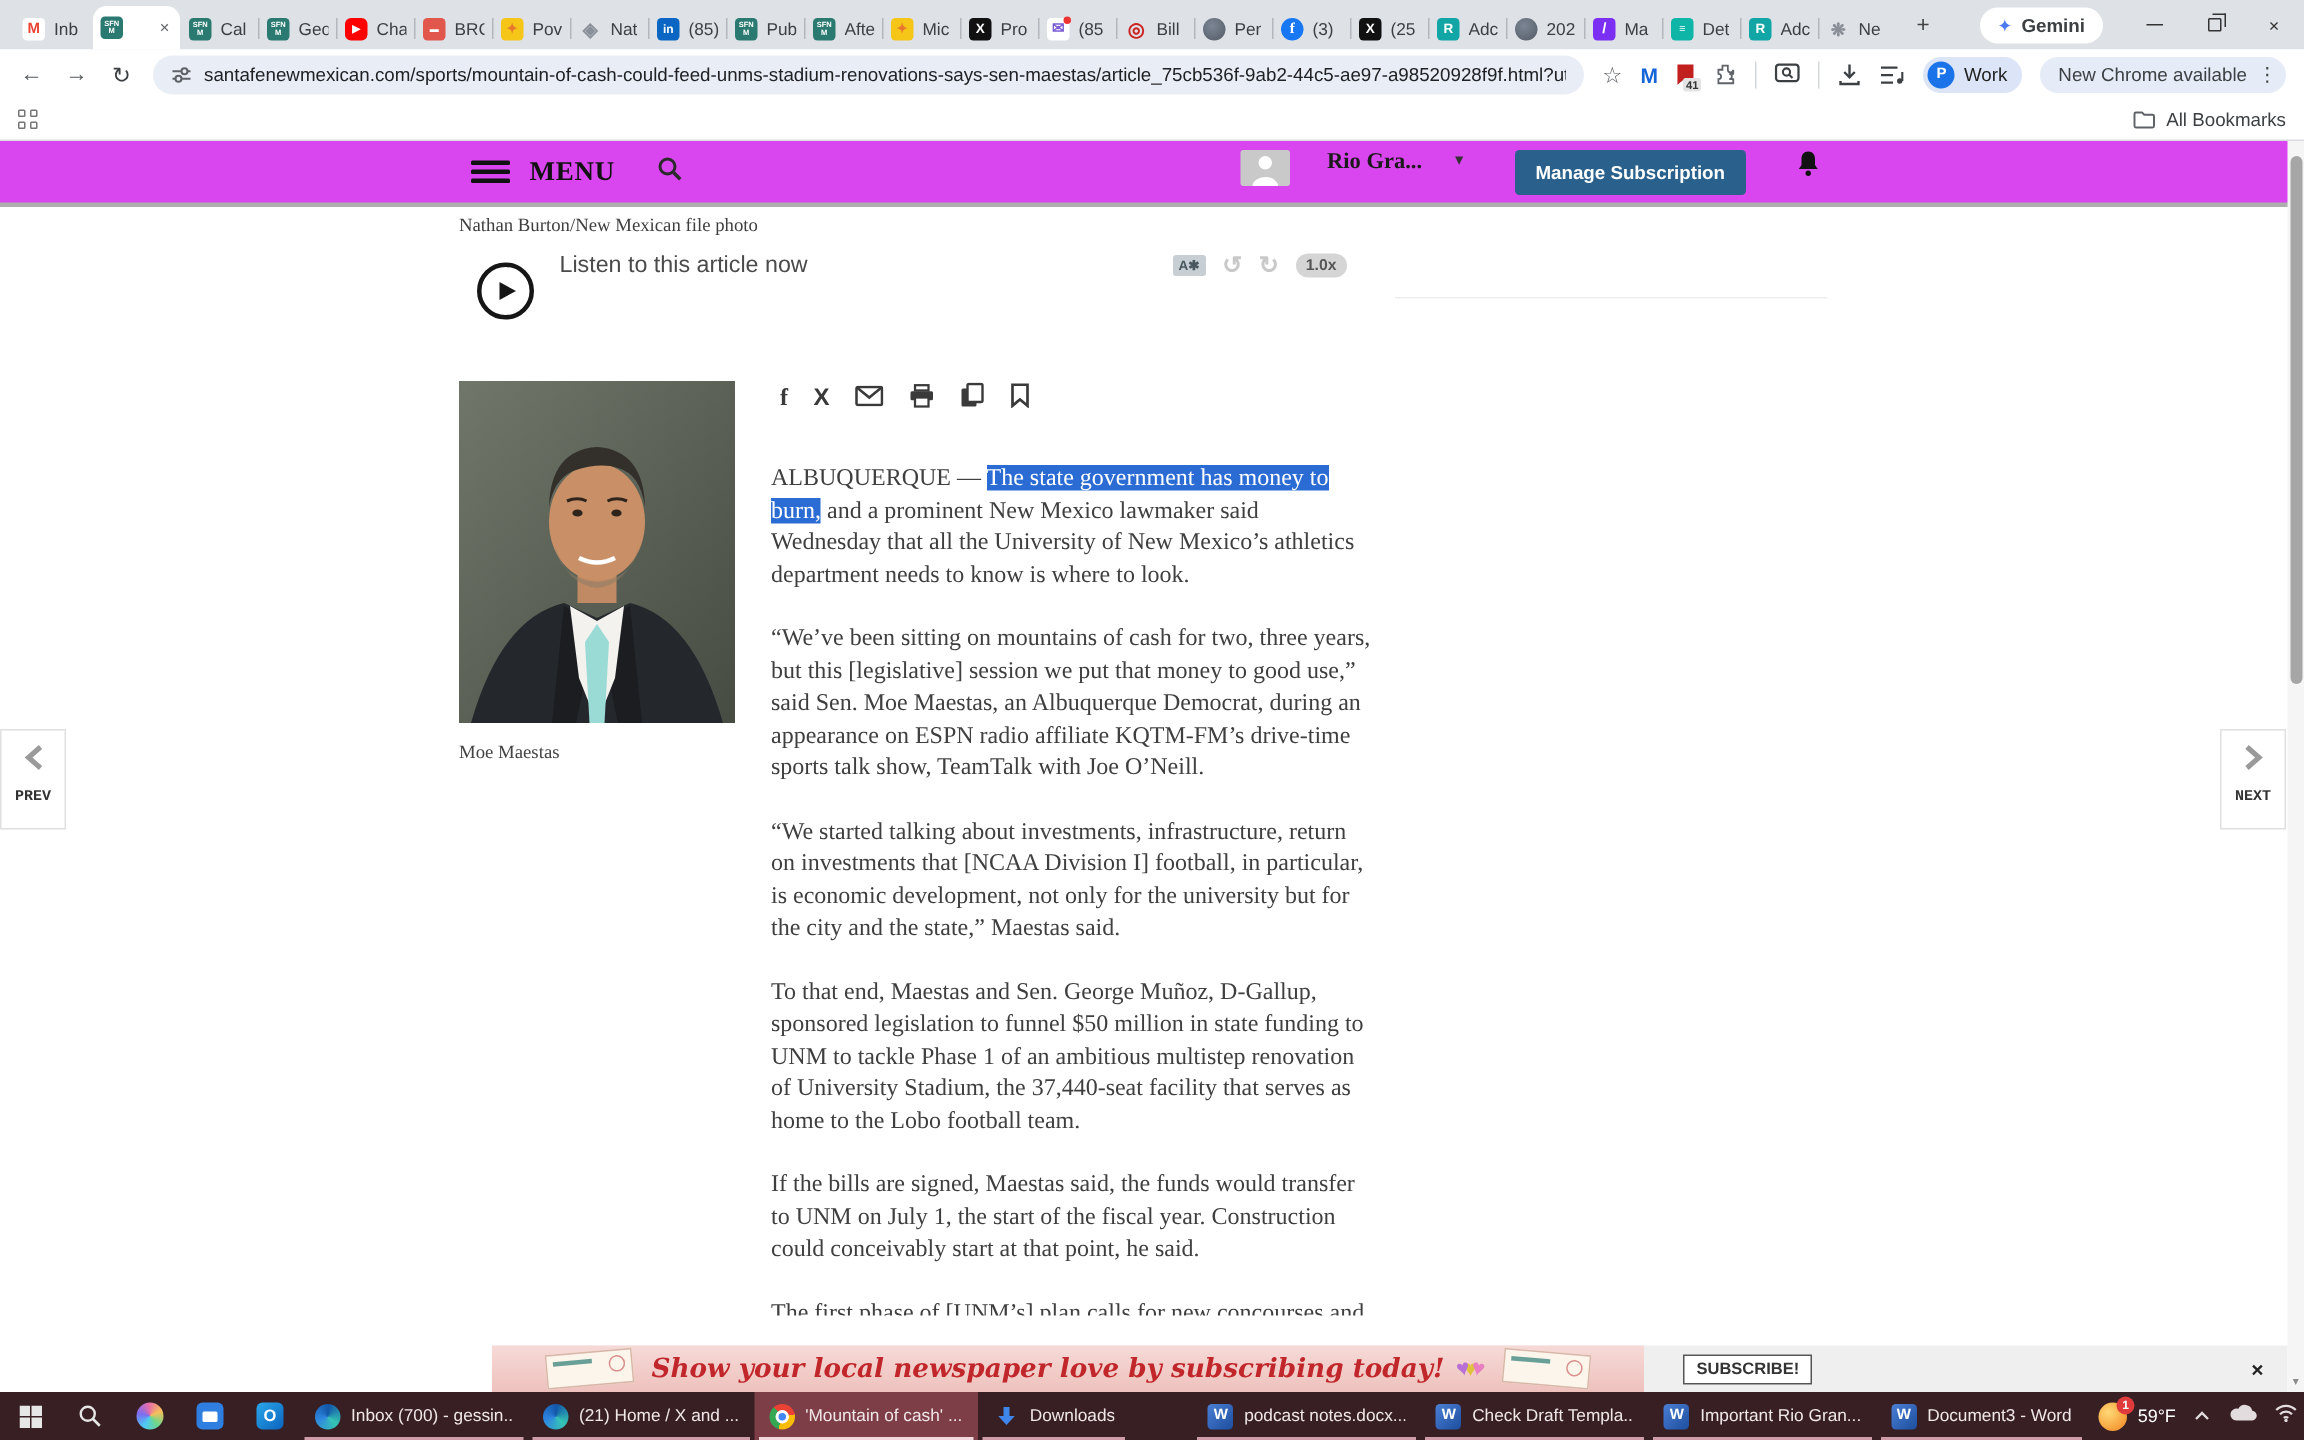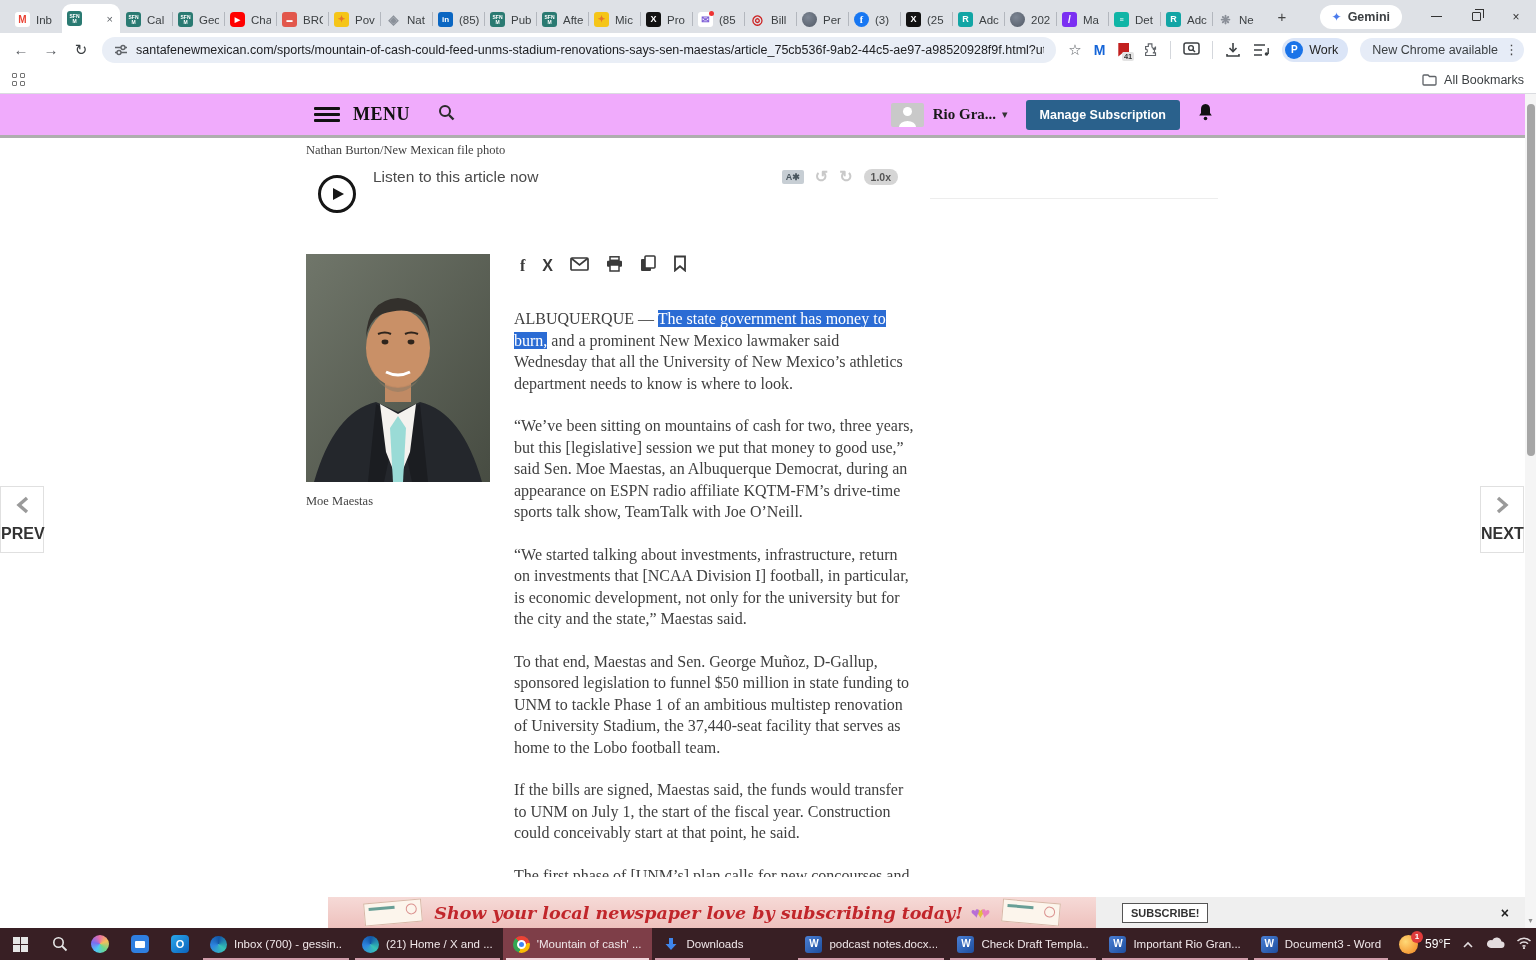--- a/index.html
+++ b/index.html
@@ -63,26 +63,26 @@
 
   
   .bmbar { position:absolute; top:66px; left:0; right:0; height:28px; background:#fff; border-bottom:1px solid #dadce0; display:flex; align-items:center; padding:0 12px; }
   .appsgrid { width:13px; height:13px; display:grid; grid-template-columns:5px 5px; grid-template-rows:5px 5px; gap:3px; }
   .appsgrid i { border:1.4px solid #757575; border-radius:1px; }
   .allbm { margin-left:auto; display:flex; align-items:center; gap:7px; }
   .allbm-label { font-size:12.5px; color:#3c4043; }
 
   
   .pagearea { position:absolute; top:94px; left:0; height:834px; width:1536px; background:#fff; overflow:hidden; }
-  .siteheader { position:absolute; top:0; left:0; right:0; height:44px; border-bottom:3px solid #aeaeae; display:flex; align-items:center; padding:0 322px 0 314px; background:#f0abfc; }
+  .siteheader { position:absolute; top:0; left:0; right:0; height:44px; border-bottom:3px solid #aeaeae; display:flex; align-items:center; padding:0 322px 0 314px; background:#d946ef; }
   .burger { width:26px; display:flex; flex-direction:column; gap:3px; }
   .burger i { height:3px; background:#111; border-radius:1px; }
   .menu-label { font-family:"Liberation Serif",serif; font-weight:700; font-size:18px; letter-spacing:.5px; color:#111; margin-left:13px; }
   .hdr-search { margin-left:28px; }
-  .hdr-right { margin-left:auto; display:flex; align-items:center; }
+  .hdr-right { margin-left:auto; display:flex; align-items:flex-start;gap:16px; }
   .hdr-avatar { width:33px; height:24px; background:#c9c9c9; border-radius:2px; position:relative; overflow:hidden; }
   .hdr-avatar::before { content:""; position:absolute; top:4px; left:12px; width:9px; height:9px; background:#fff; border-radius:50%; }
   .hdr-avatar::after { content:""; position:absolute; bottom:-6px; left:8px; width:17px; height:12px; background:#fff; border-radius:50% 50% 0 0; }
   .account-label { font-family:"Liberation Serif",serif; font-weight:700; font-size:15px; color:#1a1a1a; margin-left:9px; }
   .caret { font-size:11px; color:#333; margin-left:6px; }
   .manage-btn { margin-left:18px; background:#2a618c; color:#fff; font-size:12.5px; font-weight:700; padding:8px 14px; border-radius:3px; border:none; }
   .bell-wrap { margin-left:17px; }
 
   .credit { position:absolute; left:306px; top:49px; font-family:"Liberation Serif",serif; font-size:12.5px; color:#3f3f3f; }
 
@@ -111,21 +111,21 @@
   .article { position:absolute; left:514px; top:198px; width:402px; font-family:"Liberation Serif",serif; font-size:16px; line-height:21.5px; color:#3f3f3f;margin-top:16px; }
   .para { margin:0 0 21px; }
   .hl { background:#2b6cd4; color:#fff; }
   .clipped { height:12px; overflow:hidden; margin-bottom:0; }
 
   .adline { position:absolute; left:930px; top:104px; width:288px; height:1px; background:#ededed; }
 
   .pager { position:absolute; top:392px; width:44px; height:67px; background:#fff; border:1px solid #e0e0e0; text-align:center; padding-top:9px; z-index:4; }
   .pager.prev { left:0; }
   .pager.next { right:12px; }
-  .pager-label { font-family:Liberation Sans, sans-serif; font-weight:700; font-size:16px; color:#333; margin-top:7px; }
+  .pager-label { font-family:Liberation Mono, monospace; font-weight:700; font-size:10px; color:#333; margin-top:7px; }
 
   
   .banner { position:absolute; left:328px; right:11px; top:803px; height:31px; background:#efefef; display:flex; align-items:center; z-index:5; }
   .bimg { width:768px; height:31px; background:linear-gradient(180deg,#f6dad7,#eec1bd); display:flex; align-items:center; justify-content:center; gap:12px; overflow:hidden; }
   .postcard { width:58px; height:23px; background:#fcf5ec; border:1px solid #d8b7a8; flex:none; position:relative; }
   .postcard.tl { transform:rotate(-5deg); }
   .postcard.tr { transform:rotate(5deg); }
   .postcard::before { content:""; position:absolute; left:4px; top:4px; width:26px; height:3px; background:#2a7a72; opacity:.7; }
   .postcard::after { content:""; position:absolute; right:4px; top:3px; width:9px; height:9px; border:1.3px solid #c66; border-radius:50%; opacity:.7; }
   .banner-text { font-family:"DejaVu Serif",serif; font-style:italic; font-weight:700; font-size:17.5px; color:#c1262b; white-space:nowrap; }

